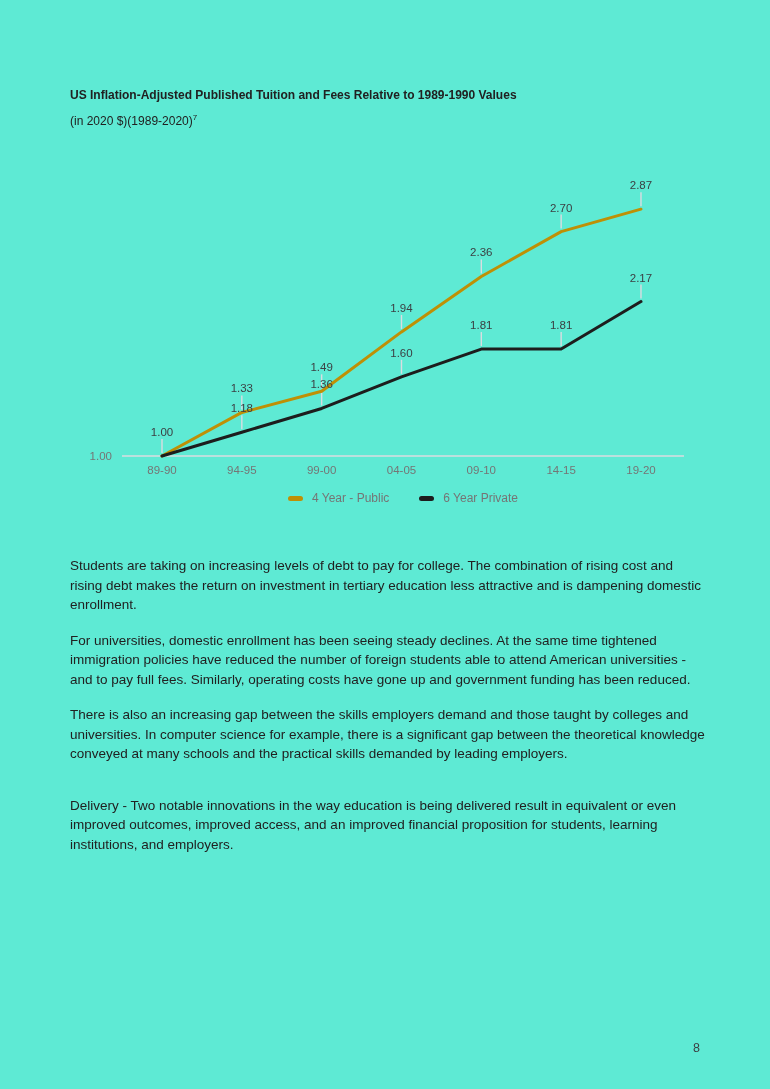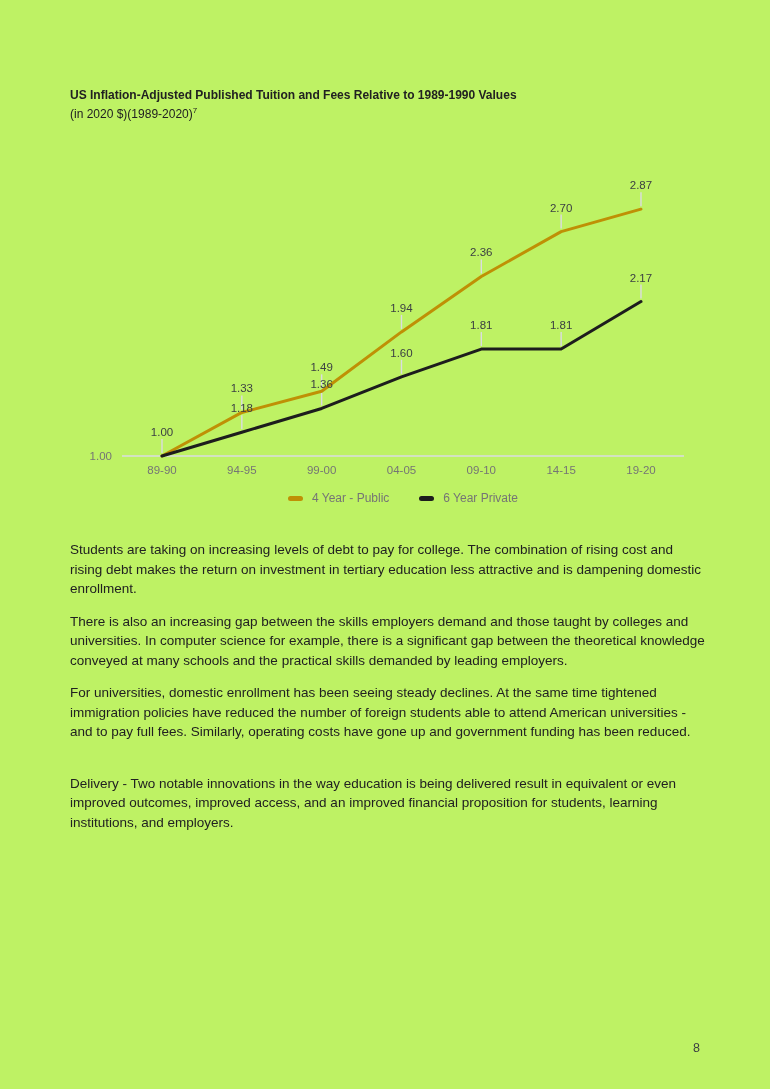--- a/index.html
+++ b/index.html
@@ -1,43 +1,43 @@
 <!DOCTYPE html>
 <html><head>
 <meta charset="utf-8">
 <style>
   html, body { margin:0; padding:0; background:#ffffff; }
   body {
     width:770px; height:1089px; position:relative; overflow:hidden;
     font-family:"Liberation Sans", sans-serif;
     -webkit-font-smoothing:antialiased;
   }
-  .page { position:absolute; inset:0; background:#bef264; }
+  .page { position:absolute; inset:0; background:#5eead4; }
 
   
   .title-block { position:absolute; left:70px; top:88px; width:640px; color:#212121; }
   .chart-title { font-size:12px; font-weight:bold; line-height:15px; }
-  .chart-subtitle { font-size:12px; font-weight:normal; line-height:15px; margin-top:4px; }
+  .chart-subtitle { font-size:12px; font-weight:normal; line-height:15px; margin-top:11px; }
   .chart-subtitle sup { font-size:8px; line-height:0; }
 
   
   #chart-svg { position:absolute; left:0; top:160px; }
   #chart-svg text { font-family:"Liberation Sans", sans-serif; }
 
   
   .legend { position:absolute; left:122px; top:487px; width:562px; height:22px;
             display:flex; justify-content:center; align-items:center; gap:30px; }
   .legend-item { display:flex; align-items:center; gap:9px;text-align:right; }
   .legend-swatch { width:15px; height:5px; border-radius:2.5px; display:inline-block; }
   .legend-label { font-size:12px; color:#757575; white-space:nowrap; }
 
   
   .body-text { position:absolute; left:70px; top:540px; width:637px;
                font-size:13.5px; line-height:19.5px; color:#212121; }
-  .body-text p { margin:0 0 13px 0; }
+  .body-text p { margin:16px 0 13px 0; }
   .body-text p.delivery { margin-top:32px; }
   .delivery-lead { font-weight:normal; }
 
   
   .footnote { position:absolute; left:70px; top:966px; width:637px; }
   .footnote-rule { width:190px; height:0; border-top:1px solid #757575; }
   .footnote-text { margin-top:7px; font-size:12px; color:#212121; }
   .footnote-text sup { font-size:8px; line-height:0; }
 
   
@@ -99,21 +99,21 @@
         <span class="legend-label">4 Year - Public</span>
       </div>
       <div class="legend-item">
         <span class="legend-swatch" style="background: rgb(29, 29, 29);"></span>
         <span class="legend-label">6 Year Private</span>
       </div>
     </div>
 
   <div class="body-text">
     <p>Students are taking on increasing levels of debt to pay for college. The combination of rising cost and rising debt makes the return on investment in tertiary education less attractive and is dampening domestic enrollment.</p>
+    <p>For universities, domestic enrollment has been seeing steady declines. At the same time tightened immigration policies have reduced the number of foreign students able to attend American universities - and to pay full fees. Similarly, operating costs have gone up and government funding has been reduced.</p>
     <p>There is also an increasing gap between the skills employers demand and those taught by colleges and universities. In computer science for example, there is a significant gap between the theoretical knowledge conveyed at many schools and the practical skills demanded by leading employers.</p>
-    <p>For universities, domestic enrollment has been seeing steady declines. At the same time tightened immigration policies have reduced the number of foreign students able to attend American universities - and to pay full fees. Similarly, operating costs have gone up and government funding has been reduced.</p>
     <p class="delivery"><span class="delivery-lead">Delivery - </span><span>Two notable innovations in the way education is being delivered result in equivalent or even improved outcomes, improved access, and an improved financial proposition for students, learning institutions, and employers.</span></p>
   </div>
 
 
   <div class="page-number">8</div>
 
 </div>
 
 </body></html>

